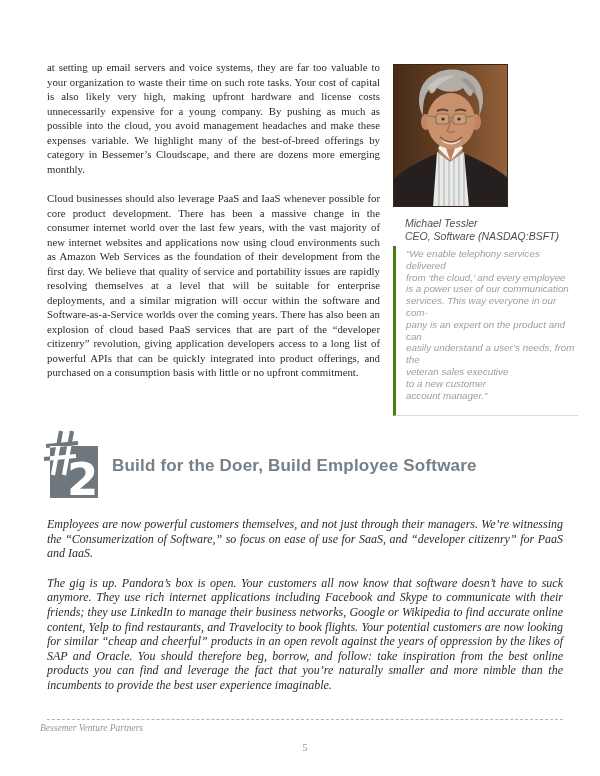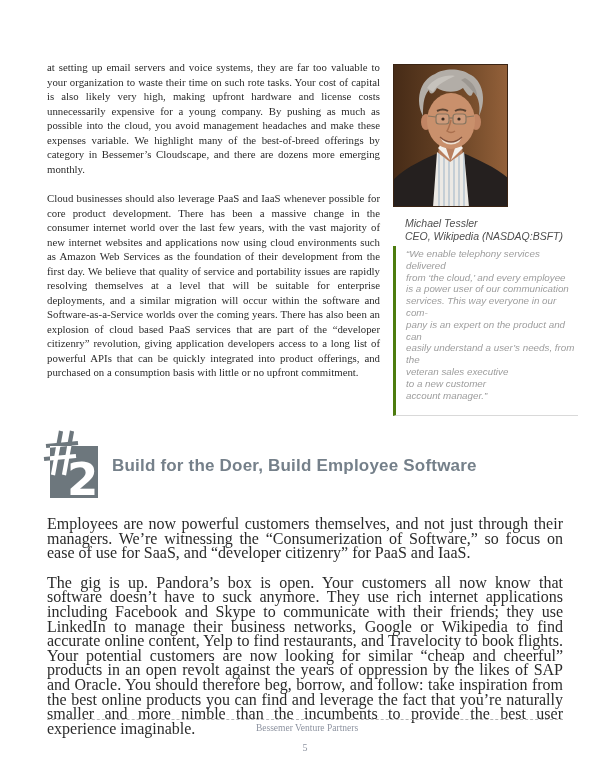--- a/index.html
+++ b/index.html
@@ -39,31 +39,31 @@
   .badge{position:absolute;left:0;top:0;}
   .section-heading{
     position:absolute;left:70px;top:27px;width:460px;
     font-family:"Liberation Sans", sans-serif;
     font-weight:bold;font-size:17px;letter-spacing:0.2px;color:#75808a;
     white-space:nowrap;
   }
   
   .col-full{
     position:absolute;left:47px;top:517px;width:516px;
-    font-size:16px;line-height:14.6px;text-align:justify;
+    font-size:12px;line-height:14.6px;text-align:justify;font-style:italic;
   }
   .col-full p{margin:0 0 15px 0;}
   
   .footer-divider{
     position:absolute;left:47px;top:719px;width:516px;height:0;
     border-top:1px dashed #b3b3b3;
   }
   .footer-org{
-    position:absolute;left:49px;top:723px;width:516px;text-align:center;
-    font-size:9.5px;color:#8d93a0;
+    position:absolute;left:40px;top:723px;width:516px;
+    font-style:italic;font-size:9.5px;color:#8d93a0;
   }
   .footer-page{
     position:absolute;left:47px;top:742px;width:516px;text-align:center;
     font-size:10px;color:#8d93a0;
   }
 </style>
 </head>
 <body>
 
 <div class="page">
@@ -130,21 +130,21 @@
       <path d="M58,56 Q56,64 54,67 Q58,70 62,67" stroke="#a96f4e" stroke-width="1.4" fill="none"></path>
 
       <path d="M47,73 Q58,83 69,73 L66,78 Q58,83 50,78 Z" fill="#ece0d2"></path>
       <path d="M47,73 Q58,83 69,73" stroke="#80503a" stroke-width="1.4" fill="none"></path>
 
       <rect x="0.5" y="0.5" width="114" height="142" fill="none" stroke="#3a2414" stroke-width="1"></rect>
     </svg>
 
     <div class="caption">
       <div>Michael Tessler</div>
-      <div>CEO, Wikipedia (NASDAQ:BSFT)</div>
+      <div>CEO, Software (NASDAQ:BSFT)</div>
     </div>
 
     <div class="pullquote">“We enable telephony services delivered
 from ‘the cloud,’ and every employee
 is a power user of our communication
 services. This way everyone in our com-
 pany is an expert on the product and can
 easily understand a user’s needs, from the
 veteran sales executive
 to a new customer

